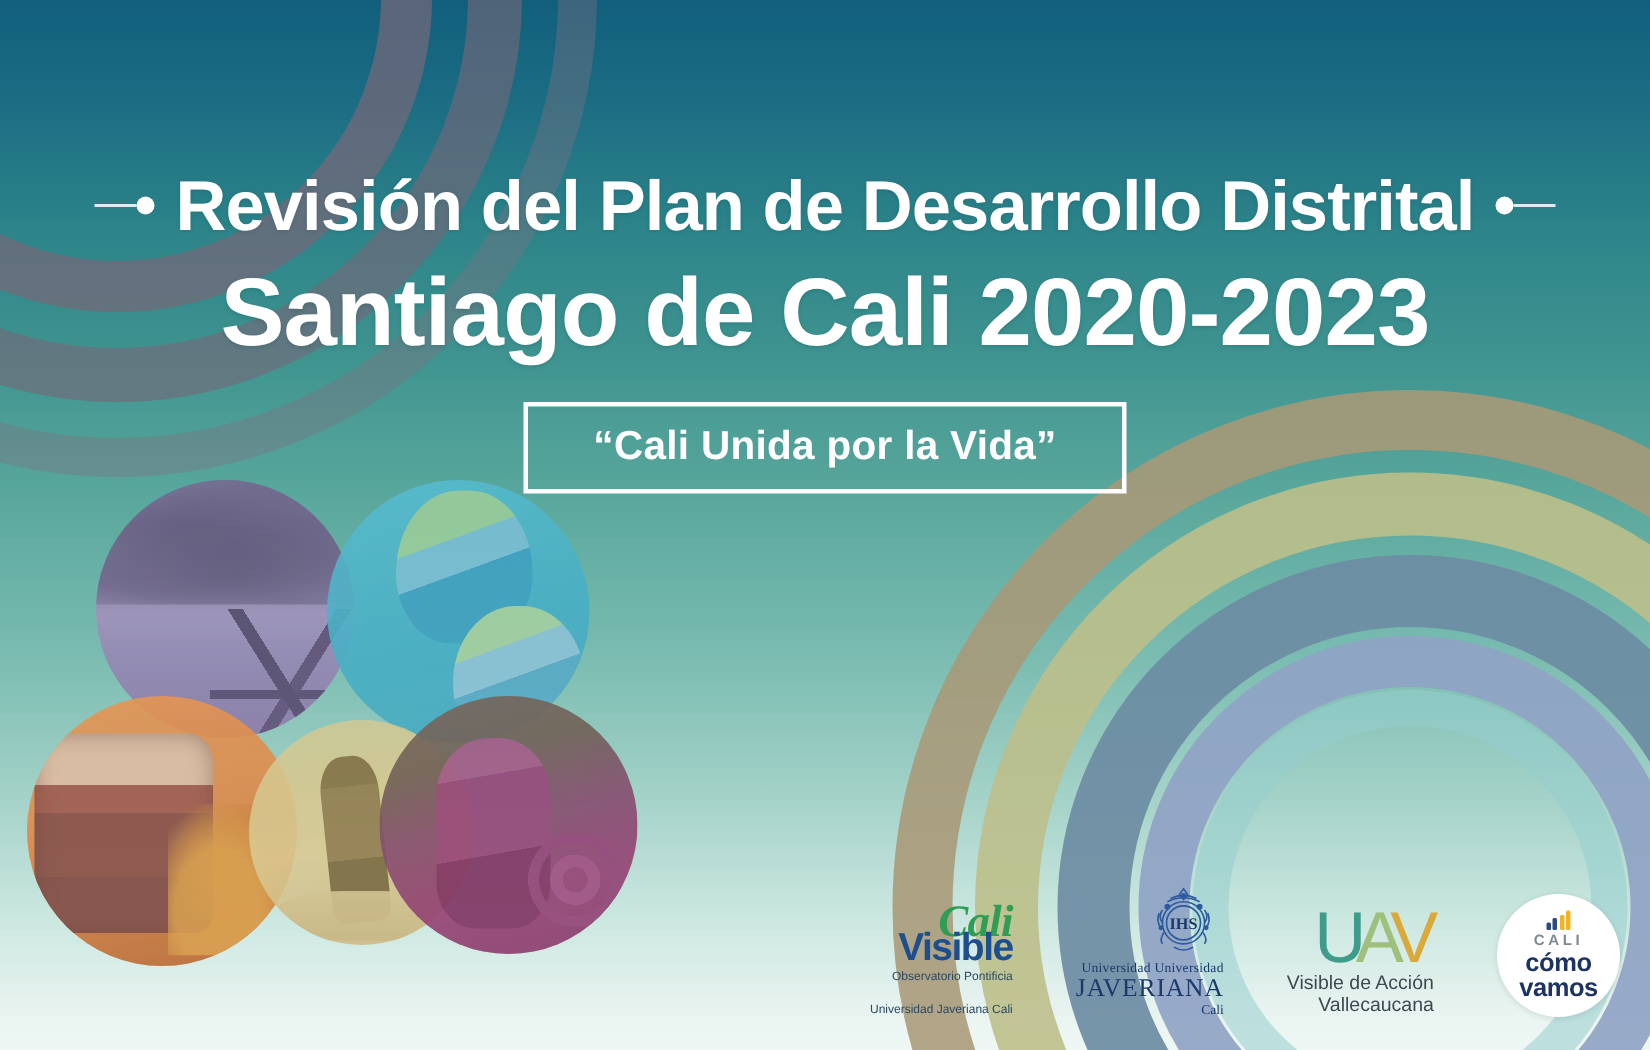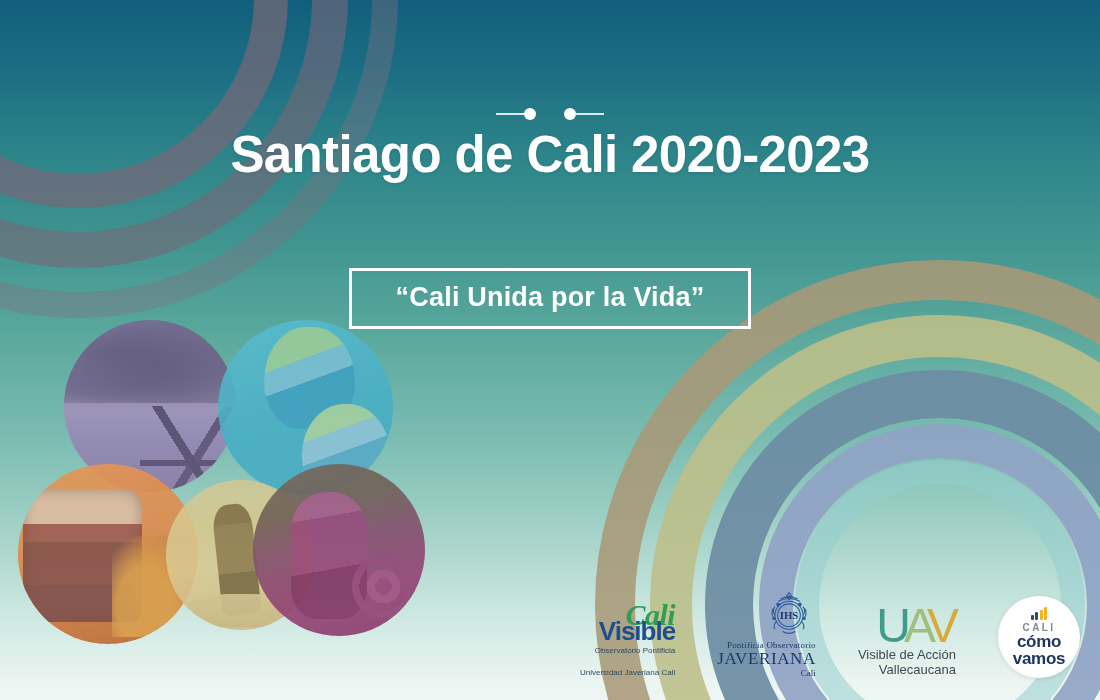--- a/index.html
+++ b/index.html
@@ -102,21 +102,21 @@
     color: #ffffff;
     font-size: 47px;
     font-weight: bold;
     letter-spacing: -0.6px;
     line-height: 1.22;
     text-shadow: 0 1px 3px rgba(0,60,70,0.18);
     white-space: nowrap;
   }
   .title-line2 {
     color: #ffffff;
-    font-size: 51px;
+    font-size: 64px;
     font-weight: bold;
     letter-spacing: -0.6px;
     line-height: 1.22;
     margin-top: 4px;
     text-shadow: 0 1px 3px rgba(0,60,70,0.18);
   }
 
   
   .subtitle-wrap {
     position: absolute;
@@ -401,20 +401,21 @@
     <div class="rb-ring rb-4"></div>
     <div class="rb-ring rb-5"></div>
   </div>
 
   <div class="title-block">
     <div class="title-line1-wrap">
       <span class="bullet-left">
         <span class="bullet-line"></span>
         <span class="bullet-dot"></span>
       </span>
+      <span class="title-text">Revisión del Plan de Desarrollo Distrital</span>
       <span class="bullet-right">
         <span class="bullet-dot"></span>
         <span class="bullet-line"></span>
       </span>
     </div>
     <div class="title-line2">Santiago de Cali 2020-2023</div>
   </div>
 
   <div class="subtitle-wrap">
     <div class="subtitle-box">“Cali Unida por la Vida”</div>
@@ -467,21 +468,21 @@
         </g>
         <g fill="#2d5a9e">
           <circle cx="50" cy="22" r="3"></circle>
           <circle cx="30" cy="36" r="3.5"></circle>
           <circle cx="70" cy="36" r="3.5"></circle>
           <circle cx="22" cy="62" r="3"></circle>
           <circle cx="78" cy="62" r="3"></circle>
         </g>
         <text x="50" y="63" font-family="Liberation Serif, serif" font-size="20" font-weight="bold" fill="#1b3a6b" text-anchor="middle">IHS</text>
       </svg>
-      <span class="jav-l1">Pontificia Observatorio</span>
+      <span class="jav-l1">Universidad Universidad</span>
       <span class="jav-l2">JAVERIANA</span>
       <span class="jav-l3">Cali</span>
     </div>
 
     <div class="logo">
       <span class="uav-letters">
         <span class="uav-u">U</span>
         <span class="uav-a">A</span>
         <span class="uav-v">V</span>
       </span>

